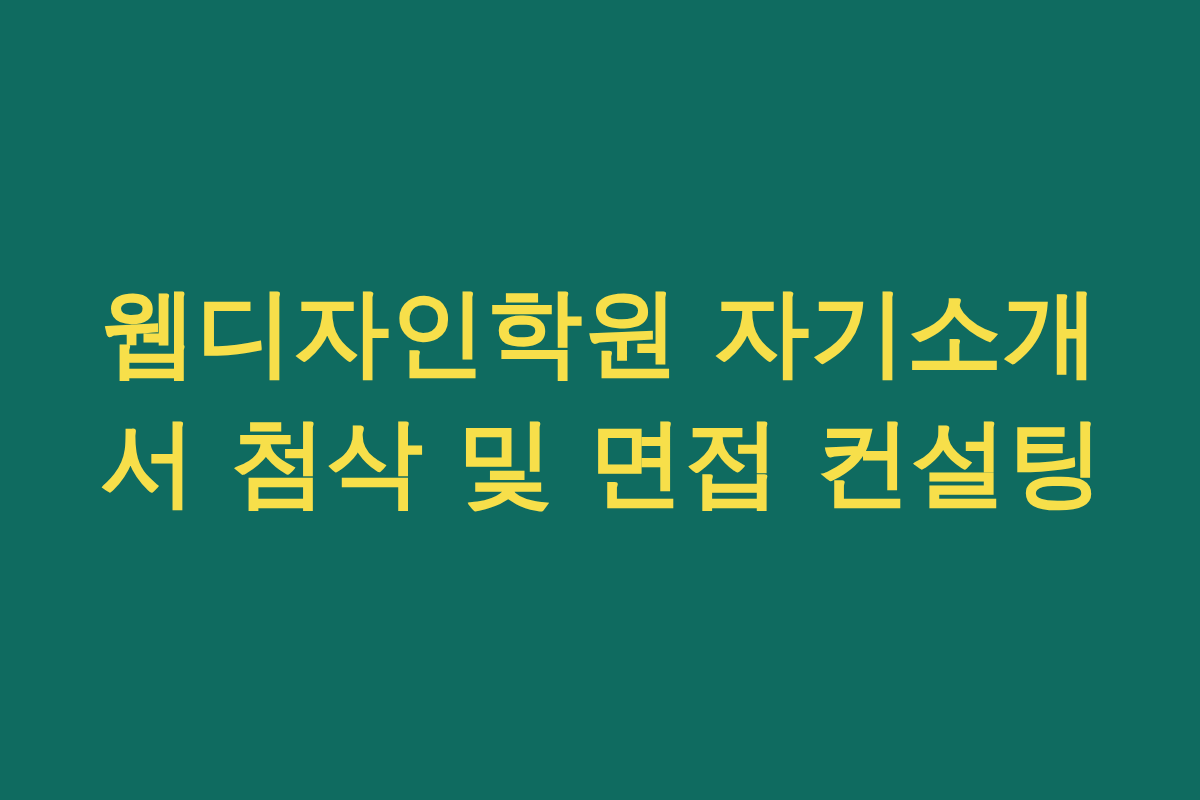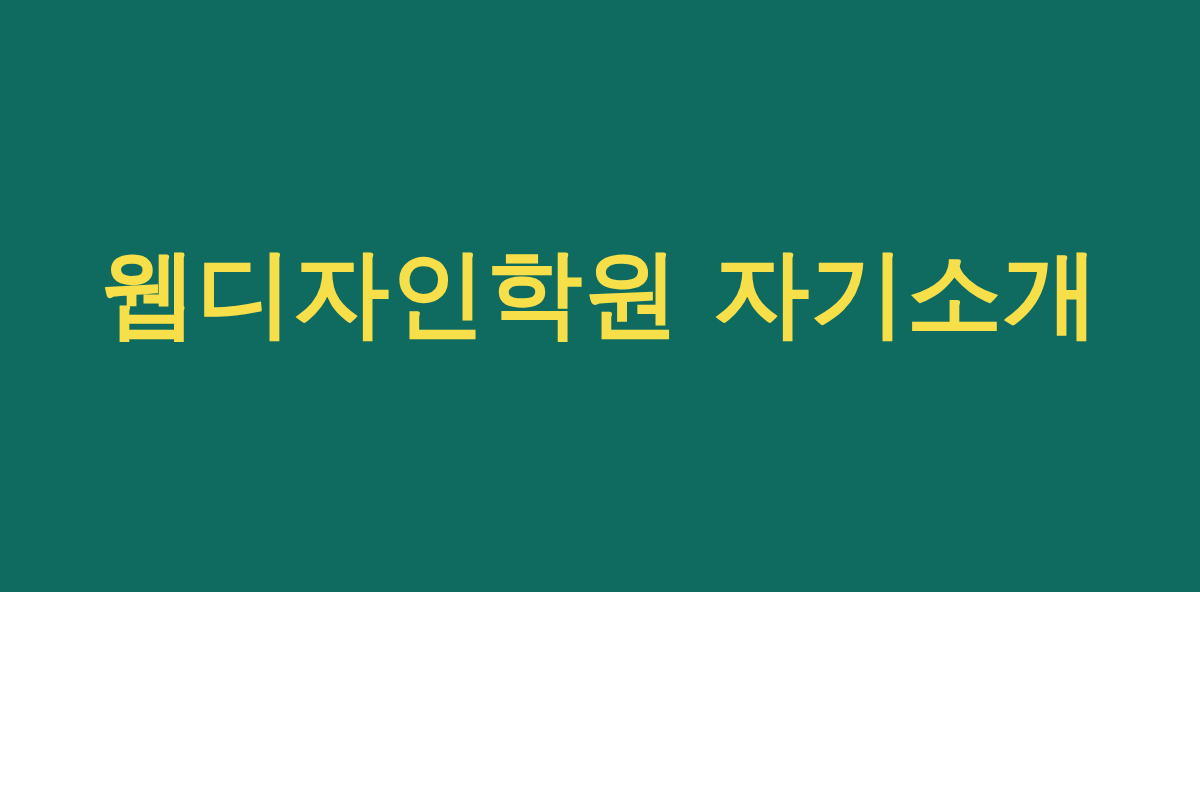--- a/index.html
+++ b/index.html
@@ -11,21 +11,21 @@
   body {
     width: 1200px;
     height: 800px;
     overflow: hidden;
     font-family: "DejaVu Sans", sans-serif;
   }
 
   #banner {
     position: relative;
     width: 1200px;
-    height: 592px;
+    height: 800px;
     box-sizing: border-box;
     display: flex;
     align-items: center;
     justify-content: center;
     background-color: #0F6B60;
   }
 
   #banner-text-block {
     width: 1000px;
     text-align: center;
@@ -43,14 +43,15 @@
     white-space: nowrap;
     text-rendering: optimizeLegibility;
   }
 </style>
 </head>
 <body>
 
 <div id="banner" style="background-color: rgb(15, 107, 96);">
   <div id="banner-text-block">
     <span class="banner-line" style="color: rgb(247, 223, 74);">웹디자인학원 자기소개</span>
+    <span class="banner-line" style="color: rgb(247, 223, 74);">서 첨삭 및 면접 컨설팅</span>
   </div>
 </div>
 
 </body></html>

